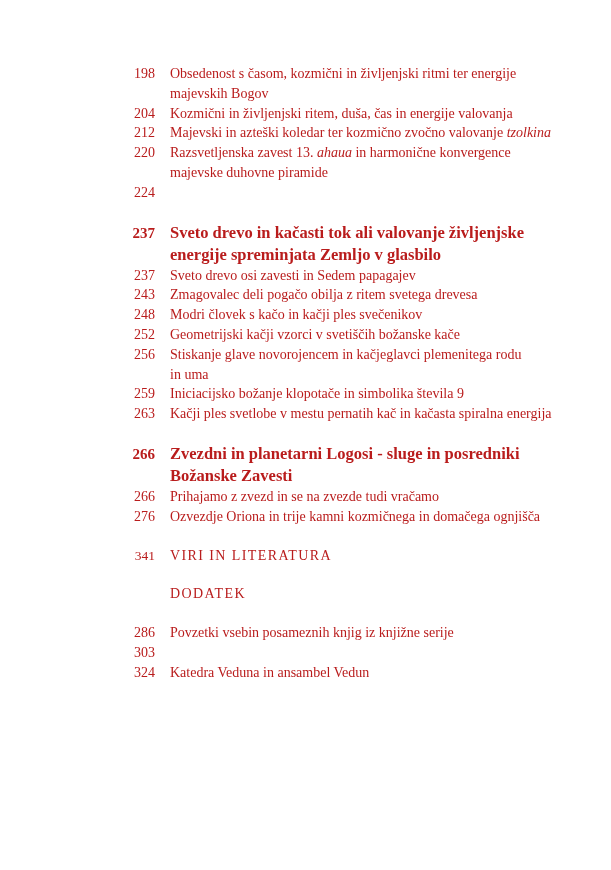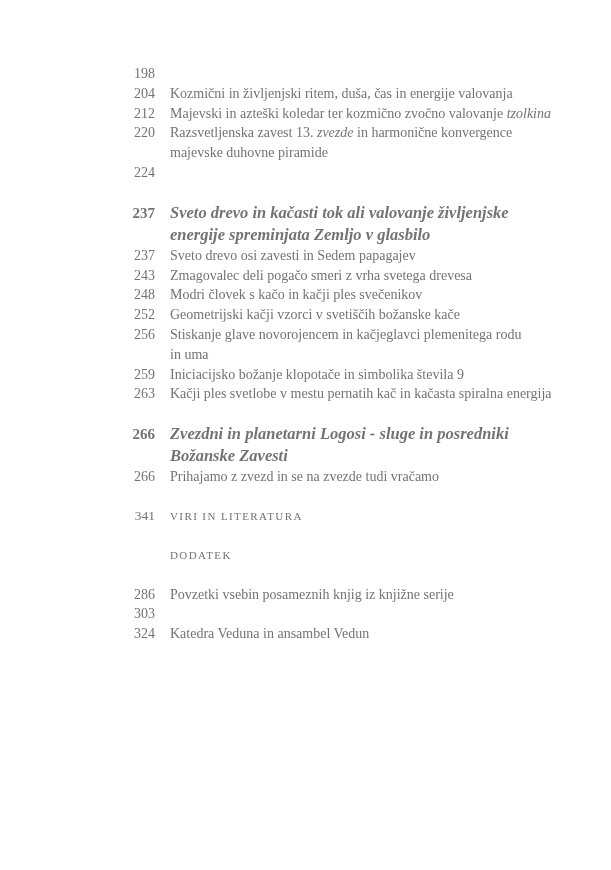--- a/index.html
+++ b/index.html
@@ -9,21 +9,21 @@
   }
   .page {
     position: relative;
     width: 611px;
     height: 870px;
     background: #ffffff;
     box-sizing: border-box;
     padding: 64px 40px 0 110px;
     overflow: hidden;
     font-family: "Liberation Serif", "DejaVu Serif", serif;
-    color: #737373;
+    color: #b91c1c;
   }
   .toc { width: 100%; }
   .group + .group { margin-top: 19px; }
   .row { display: flex; align-items: baseline; }
   .num {
     flex: none;
     width: 45px;
     text-align: right;
     font-size: 14px;
     line-height: 19.8px;
@@ -34,70 +34,70 @@
     line-height: 19.8px;
     white-space: nowrap;
   }
   .row.heading .num {
     font-weight: bold;
     font-size: 15px;
     line-height: 22px;
   }
   .row.heading .txt {
     font-weight: bold;
-    font-style: italic;
     font-size: 16.5px;
     line-height: 22px;
   }
   .row.caps .num {
     font-size: 13.5px;
   }
   .row.caps .txt {
-    font-size: 11px;
+    font-size: 14px;
     letter-spacing: 1.4px;
     line-height: 19.8px;
   }
 </style>
 </head>
 <body>
 
 <div class="page">
   <div class="toc">
       <div class="group">
         <div class="row entry">
           <span class="num">198</span>
+          <span class="txt">Obsedenost s časom, kozmični in življenjski ritmi ter energije<br>majevskih Bogov</span>
         </div>
         <div class="row entry">
           <span class="num">204</span>
           <span class="txt">Kozmični in življenjski ritem, duša, čas in energije valovanja</span>
         </div>
         <div class="row entry">
           <span class="num">212</span>
           <span class="txt">Majevski in azteški koledar ter kozmično zvočno valovanje <i>tzolkina</i></span>
         </div>
         <div class="row entry">
           <span class="num">220</span>
-          <span class="txt">Razsvetljenska zavest 13. <i>zvezde</i> in harmonične konvergence<br>majevske duhovne piramide</span>
+          <span class="txt">Razsvetljenska zavest 13. <i>ahaua</i> in harmonične konvergence<br>majevske duhovne piramide</span>
         </div>
         <div class="row entry">
           <span class="num">224</span>
         </div>
       </div>
       <div class="group">
         <div class="row heading">
           <span class="num">237</span>
           <span class="txt">Sveto drevo in kačasti tok ali valovanje življenjske<br>energije spreminjata Zemljo v glasbilo</span>
         </div>
         <div class="row entry">
           <span class="num">237</span>
           <span class="txt">Sveto drevo osi zavesti in Sedem papagajev</span>
         </div>
         <div class="row entry">
           <span class="num">243</span>
-          <span class="txt">Zmagovalec deli pogačo smeri z vrha svetega drevesa</span>
+          <span class="txt">Zmagovalec deli pogačo obilja z ritem svetega drevesa</span>
         </div>
         <div class="row entry">
           <span class="num">248</span>
           <span class="txt">Modri človek s kačo in kačji ples svečenikov</span>
         </div>
         <div class="row entry">
           <span class="num">252</span>
           <span class="txt">Geometrijski kačji vzorci v svetiščih božanske kače</span>
         </div>
         <div class="row entry">
@@ -115,20 +115,24 @@
       </div>
       <div class="group">
         <div class="row heading">
           <span class="num">266</span>
           <span class="txt">Zvezdni in planetarni Logosi - sluge in posredniki<br>Božanske Zavesti</span>
         </div>
         <div class="row entry">
           <span class="num">266</span>
           <span class="txt">Prihajamo z zvezd in se na zvezde tudi vračamo</span>
         </div>
+        <div class="row entry">
+          <span class="num">276</span>
+          <span class="txt">Ozvezdje Oriona in trije kamni kozmičnega in domačega ognjišča</span>
+        </div>
       </div>
       <div class="group">
         <div class="row caps">
           <span class="num">341</span>
           <span class="txt">VIRI IN LITERATURA</span>
         </div>
       </div>
       <div class="group">
         <div class="row caps">
           <span class="num"></span>

